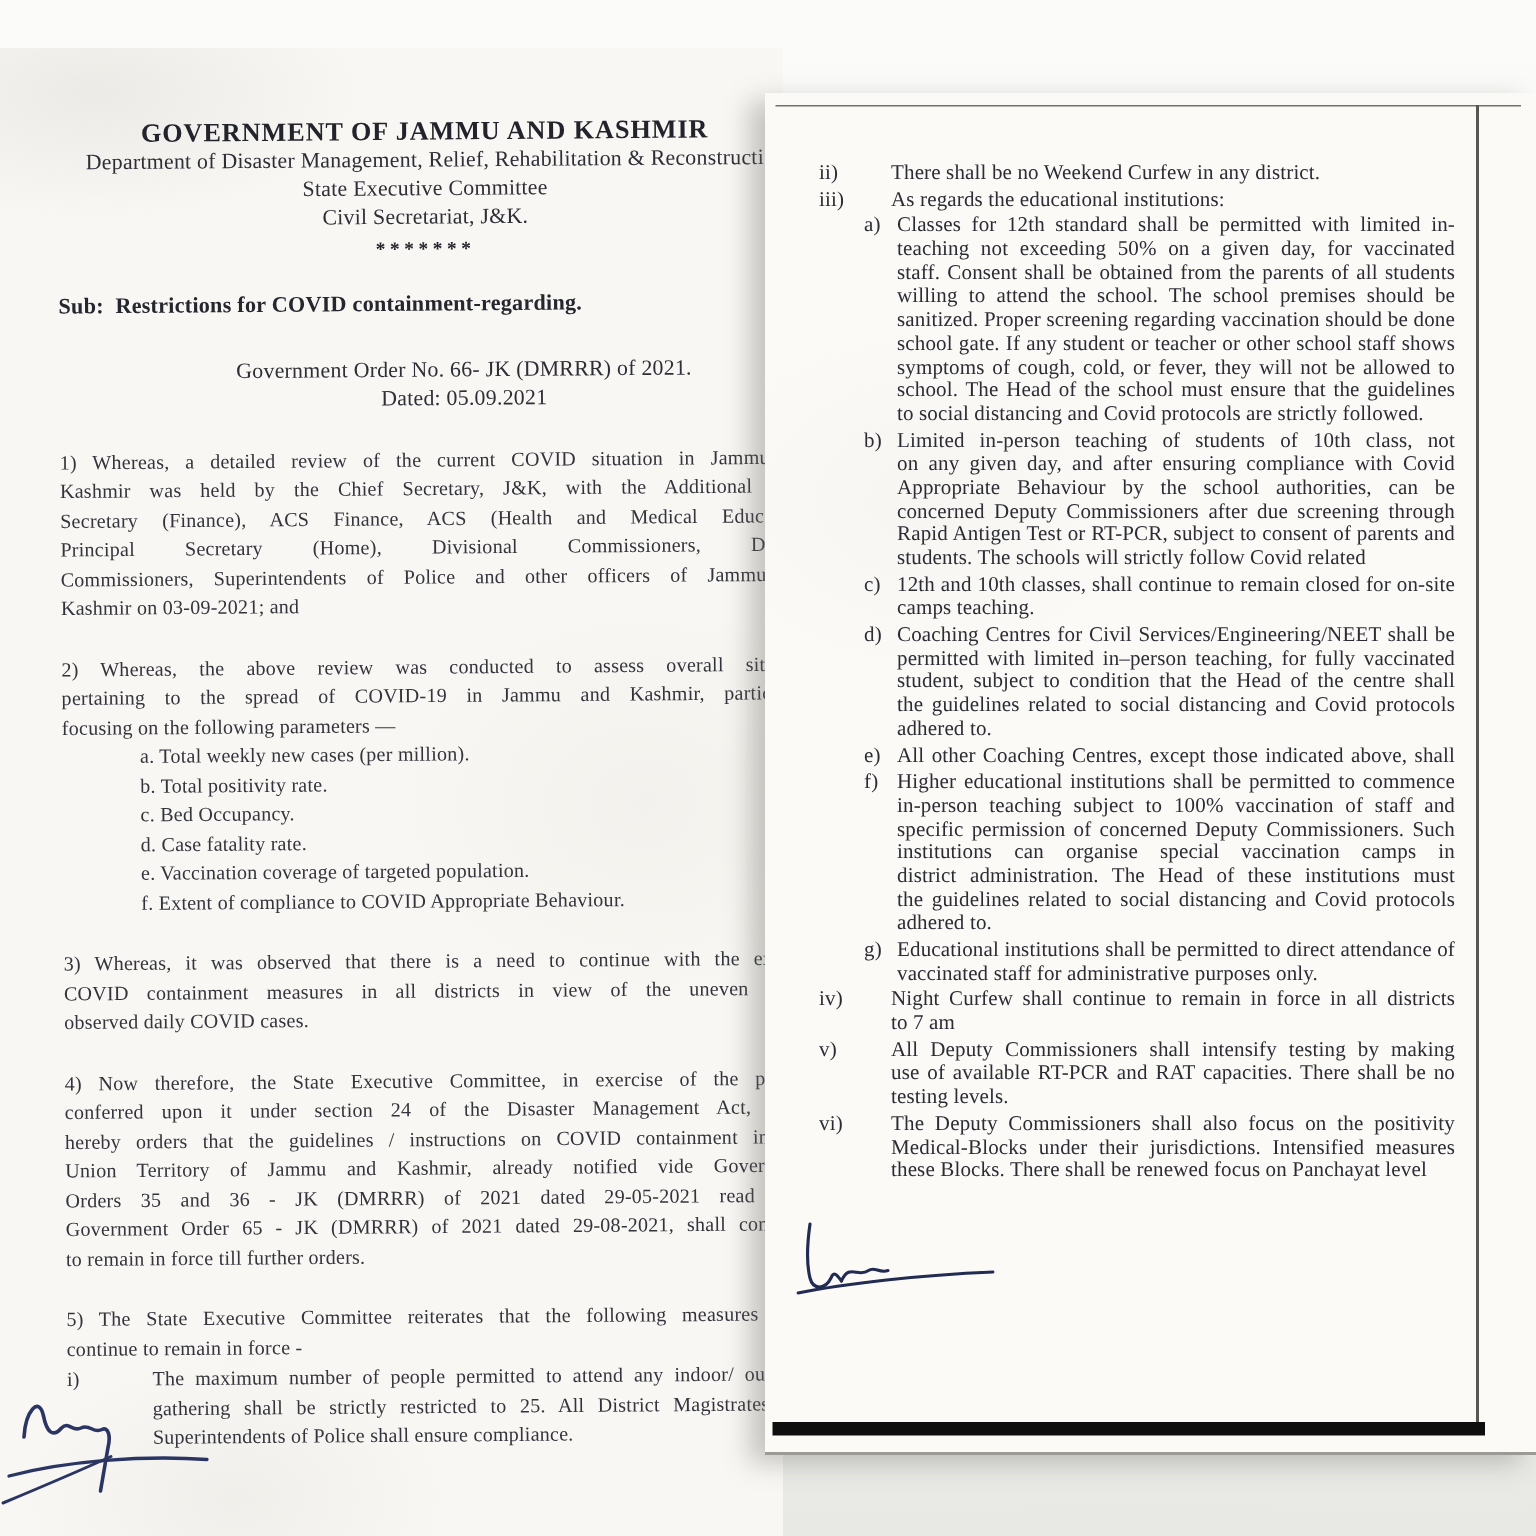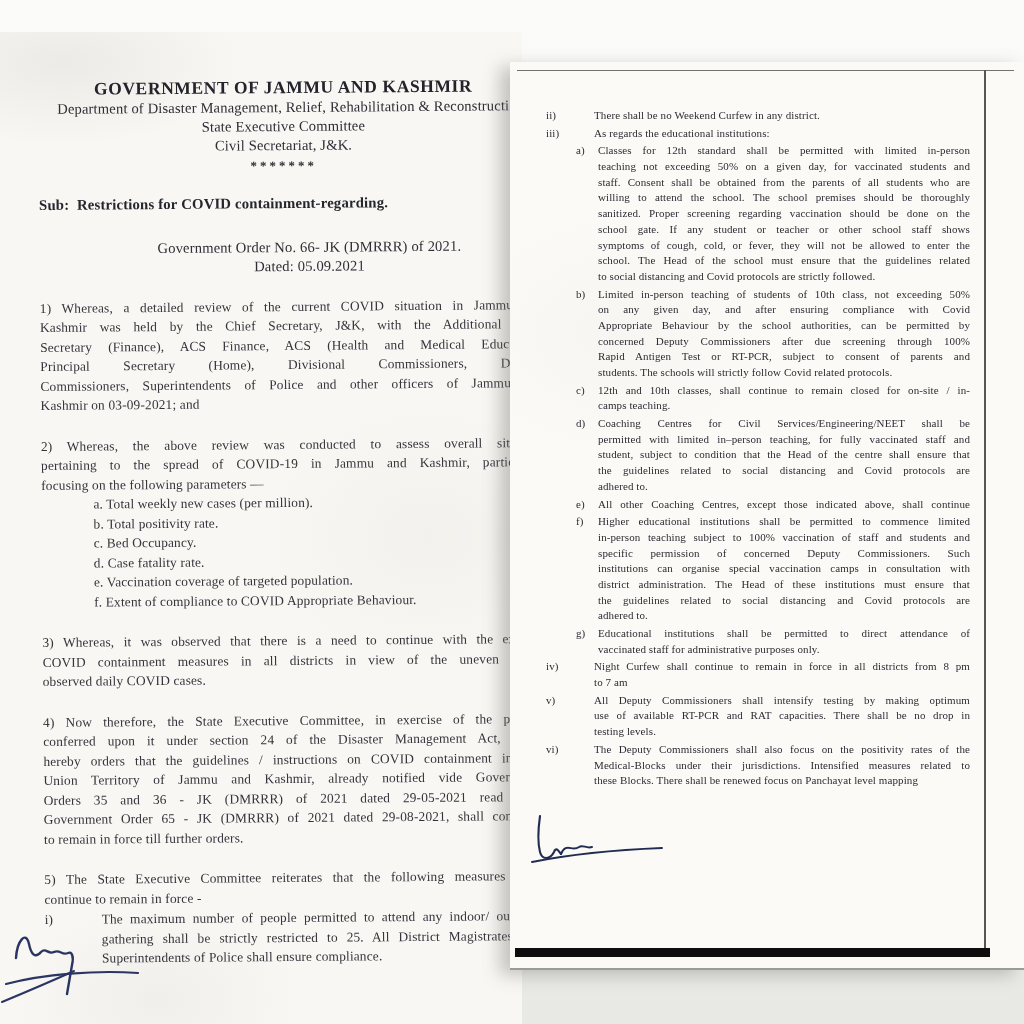--- a/index.html
+++ b/index.html
@@ -48,21 +48,21 @@
       radial-gradient(ellipse 260px 200px at 20% 30%, rgba(205,205,198,.10), transparent 60%),
       #fbfaf7;
     box-shadow:-10px 5px 16px rgba(110,110,105,.38);
     border-bottom:2px solid #9b9b95;
   }
   #pr-frame-top{position:absolute;left:7px;top:8px;right:10px;height:0;border-top:1.5px solid #73736d;}
   #pr-frame-right{position:absolute;right:38px;top:8px;bottom:16px;width:0;border-right:2px solid #57574f;}
   #pr-bar{position:absolute;left:5px;right:34px;top:886px;height:9px;background:#0e0e0e;}
   #right-content{
     position:absolute;left:36px;top:44px;width:424px;
-    color:#2c2c34;font-size:11px;line-height:15.7px;letter-spacing:.1px;
+    color:#2c2c34;font-size:14px;line-height:15.7px;letter-spacing:.1px;
   }
   .ri{display:flex;margin-top:2px;}
   .ri .mk{width:48px;flex:none;}
   .ri .bd{flex:1;min-width:0;}
   .li{display:flex;margin-left:30px;margin-top:2px;}
   .li .mk{width:22px;flex:none;}
   .li .bd{flex:1;min-width:0;}
   .rl{height:15.7px;overflow:hidden;}
   .rl.j{text-align:justify;text-align-last:justify;}
 

